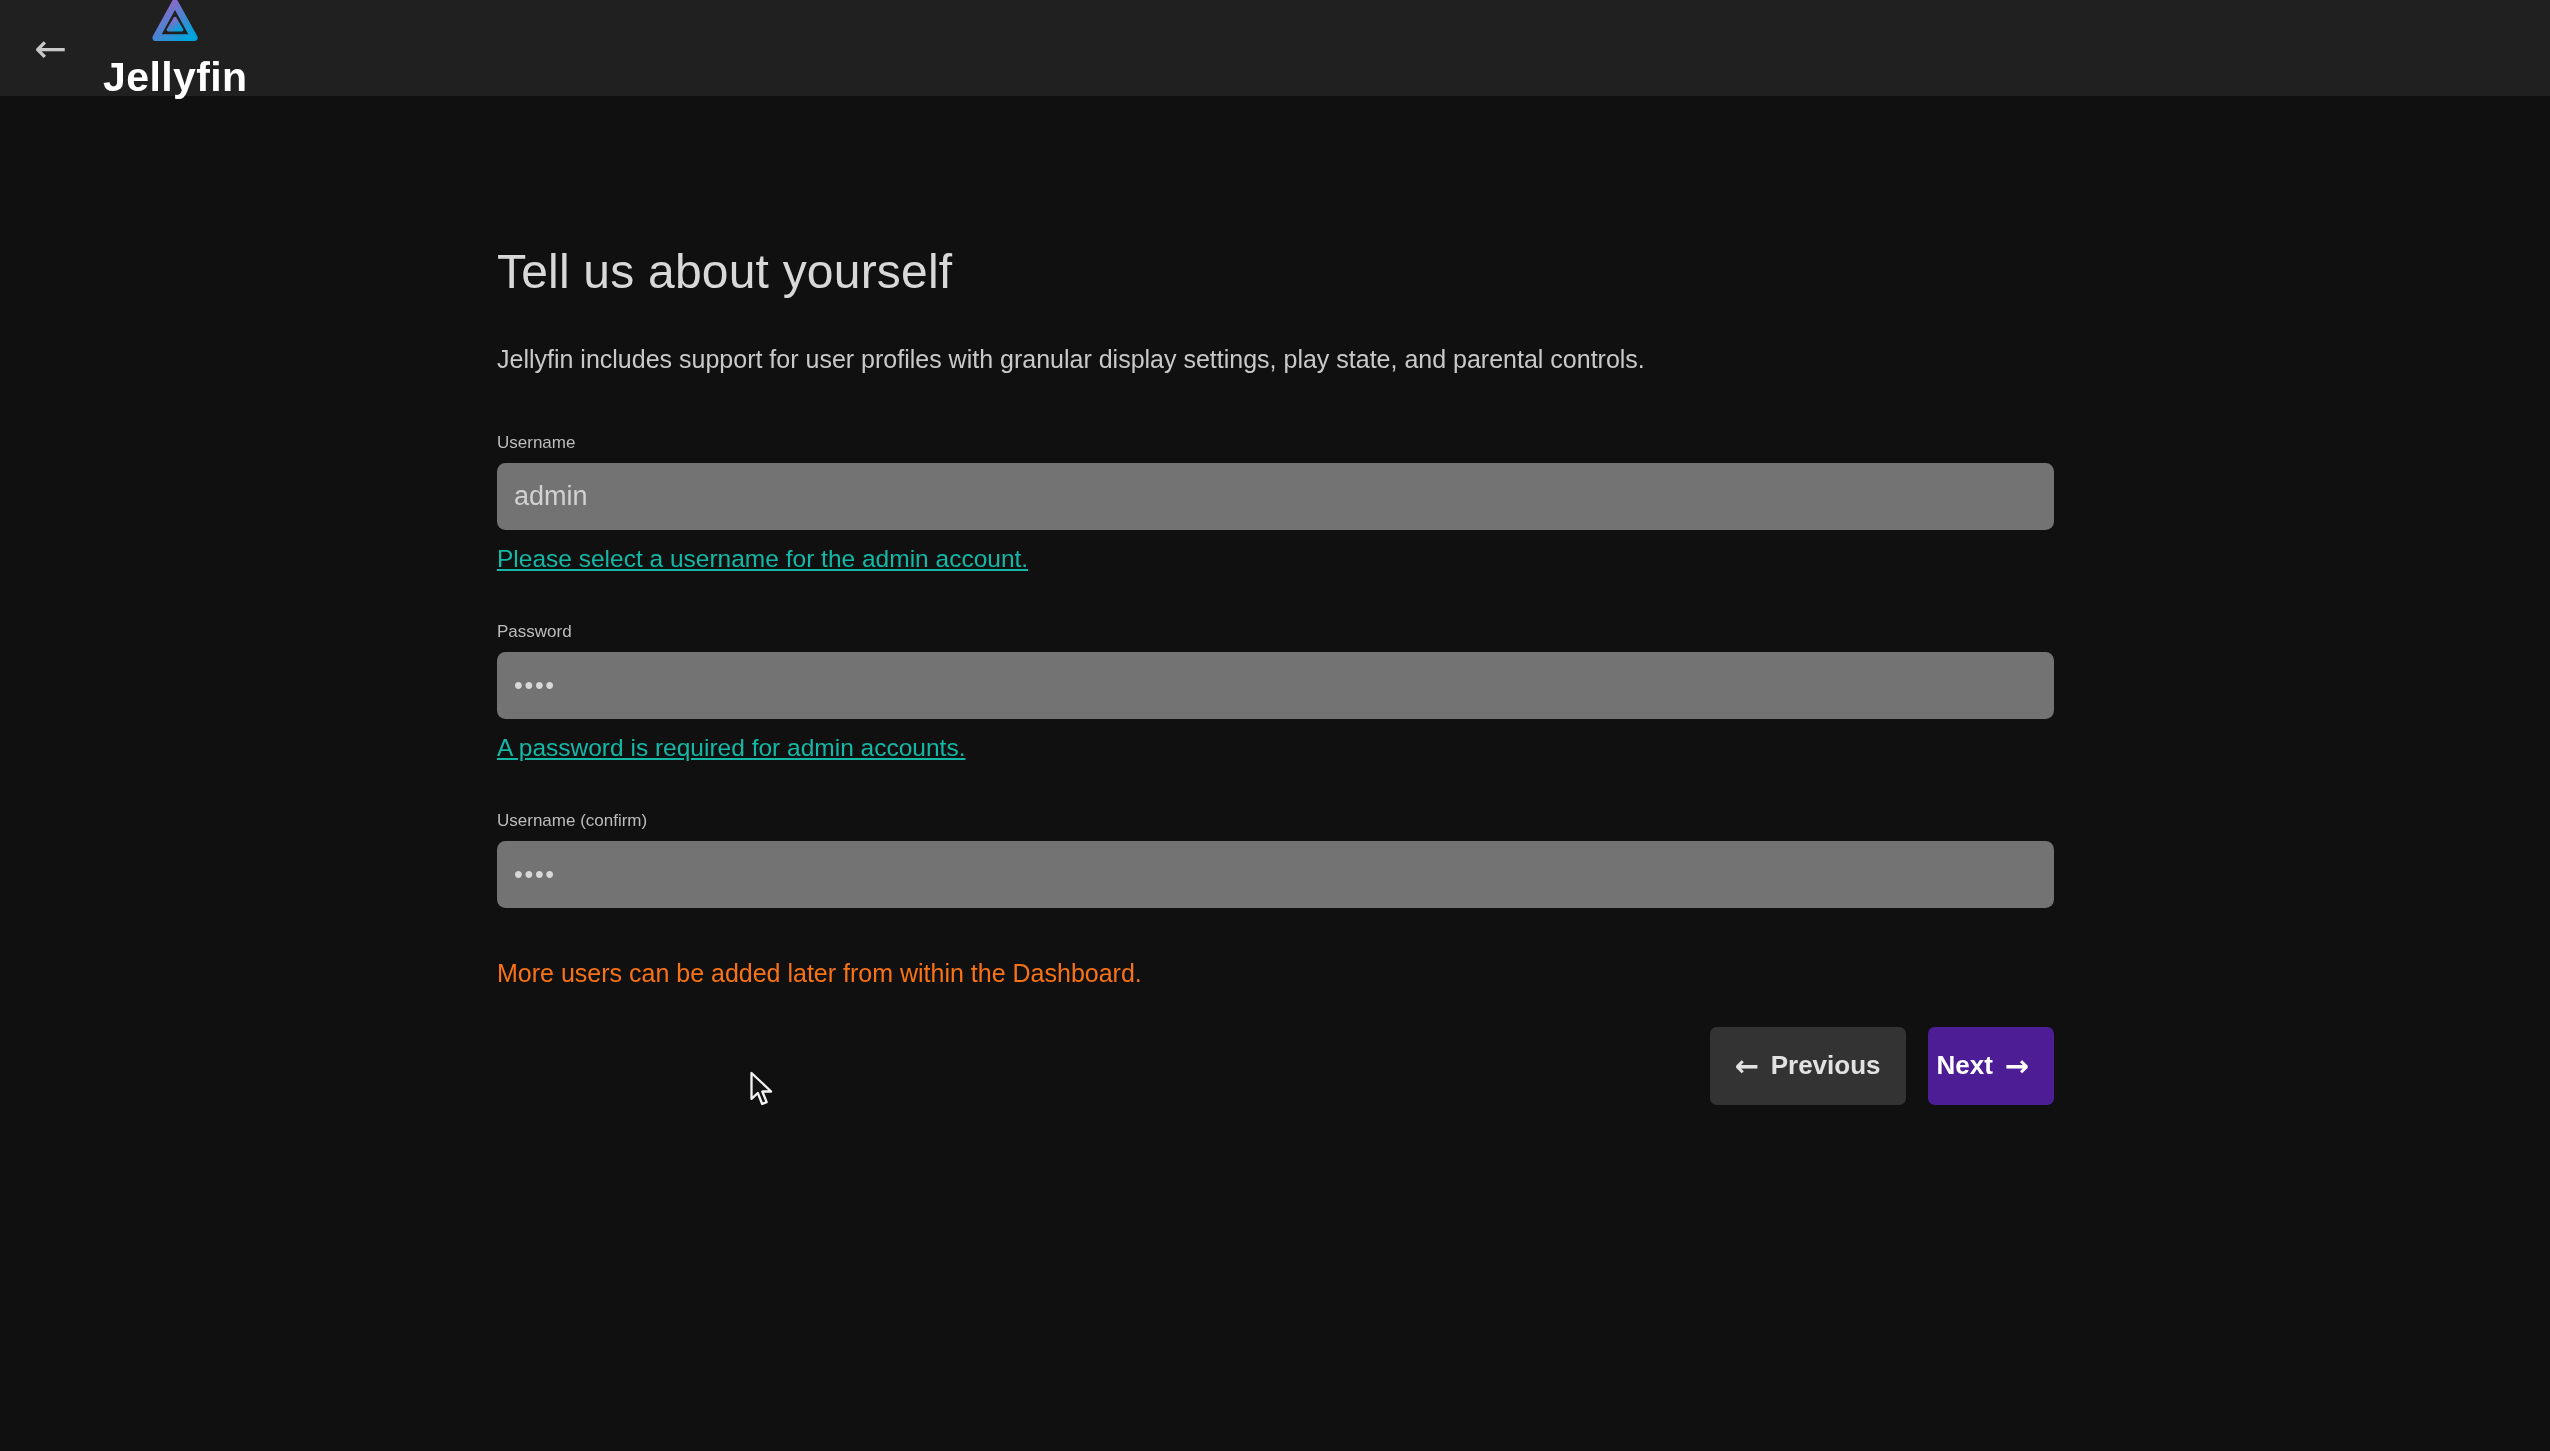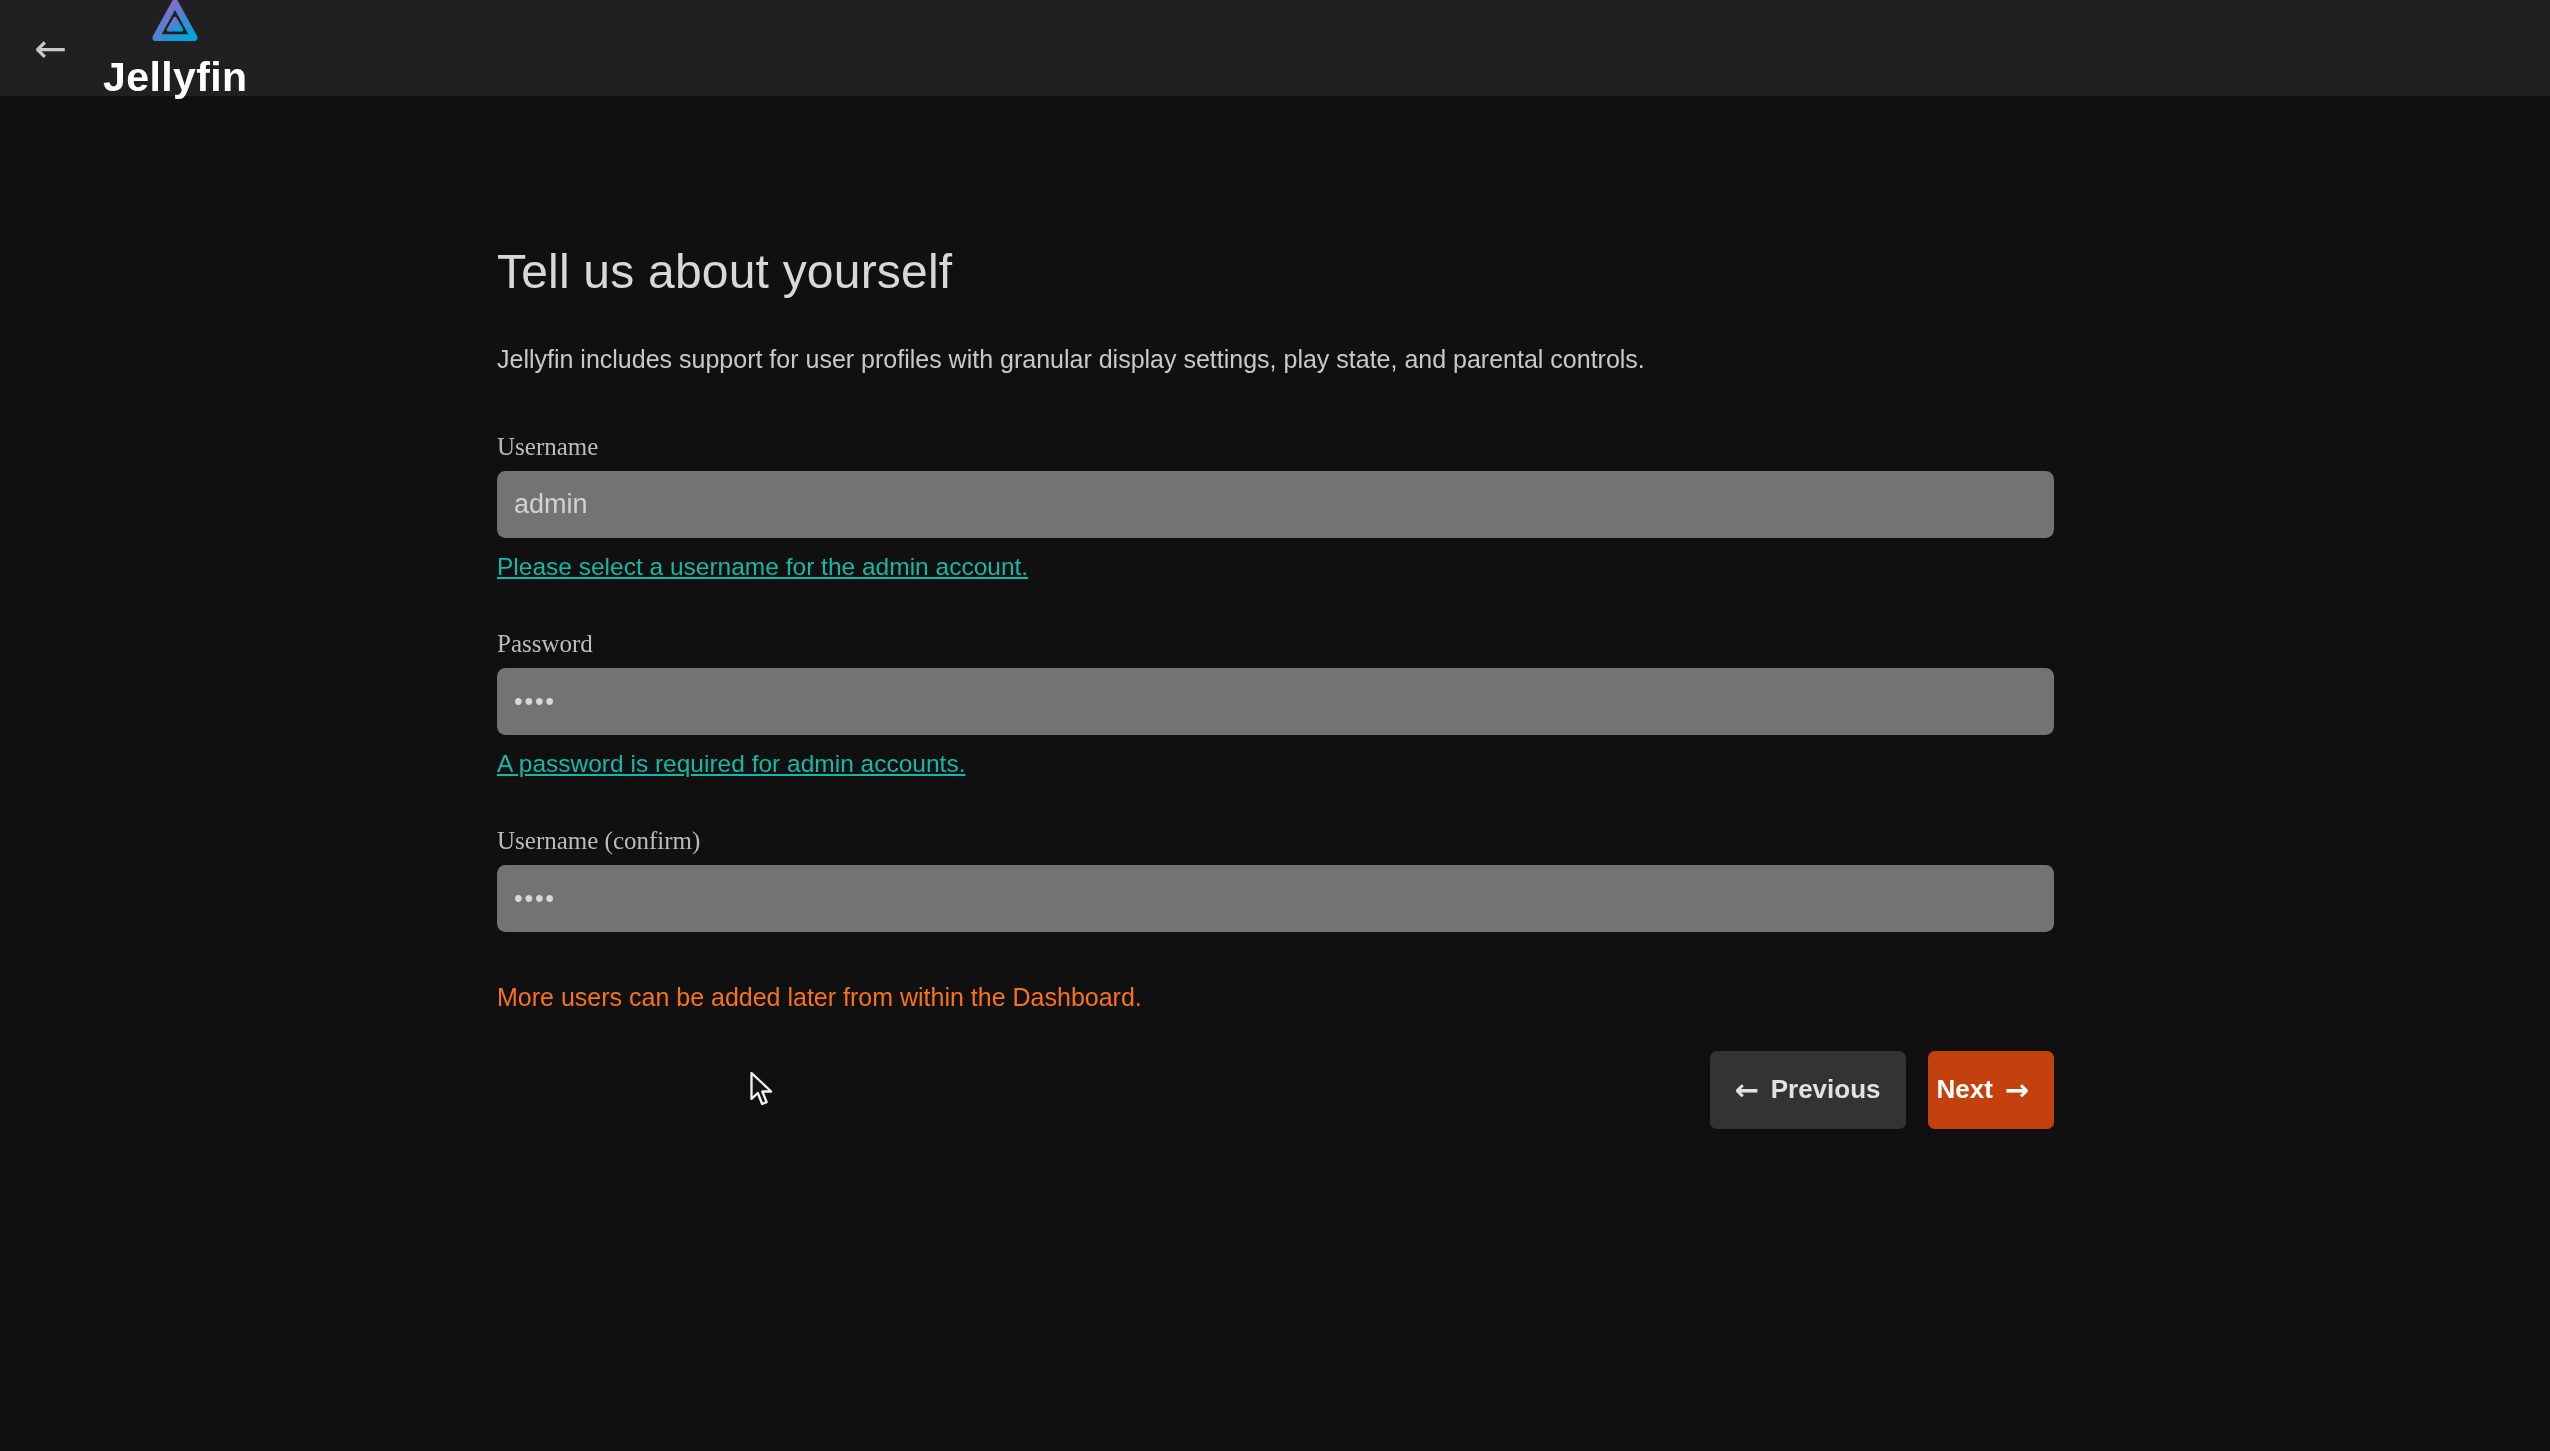--- a/index.html
+++ b/index.html
@@ -53,24 +53,23 @@
   p.page-desc {
     margin: 0 0 56px 0;
     font-size: 25px;
     line-height: 1.35;
     color: #c9c9c9;
   }
   .field-group { margin-top: 49px; }
   .field-group.first { margin-top: 0; }
   .field-label {
     display: block;
-    font-size: 25px;
+    font-size: 17px;
     color: #bcbcbc;
     margin-bottom: 10px;
-    font-family: Liberation Serif, serif;
   }
   .text-input {
     width: 100%;
     height: 67px;
     background: #737373;
     border: none;
     border-radius: 8.4px;
     padding: 0 17px;
     font-size: 27px;
     color: #d2d2d2;
@@ -107,21 +106,21 @@
     font-weight: 700;
     display: inline-flex;
     align-items: center;
     gap: 11.8px;
     padding: 0 25px;
     cursor: pointer;
     font-family: "Liberation Sans", "DejaVu Sans", sans-serif;
   }
   .btn .arrow { font-size: 29px; font-weight: 700; font-family: "DejaVu Sans", sans-serif; }
   .btn-secondary { background: #333333; color: #e2e2e2; }
-  .btn-primary  { background: #c2410c; color: #ffffff; padding-left: 9px; }
+  .btn-primary  { background: #4c1d95; color: #ffffff; padding-left: 9px; }
   
   .mouse-cursor { position: absolute; left: 749px; top: 1071px; }
 </style>
 </head>
 <body>
 
 <header class="topbar">
   <button class="back-btn">
     <span>←</span>
   </button>

